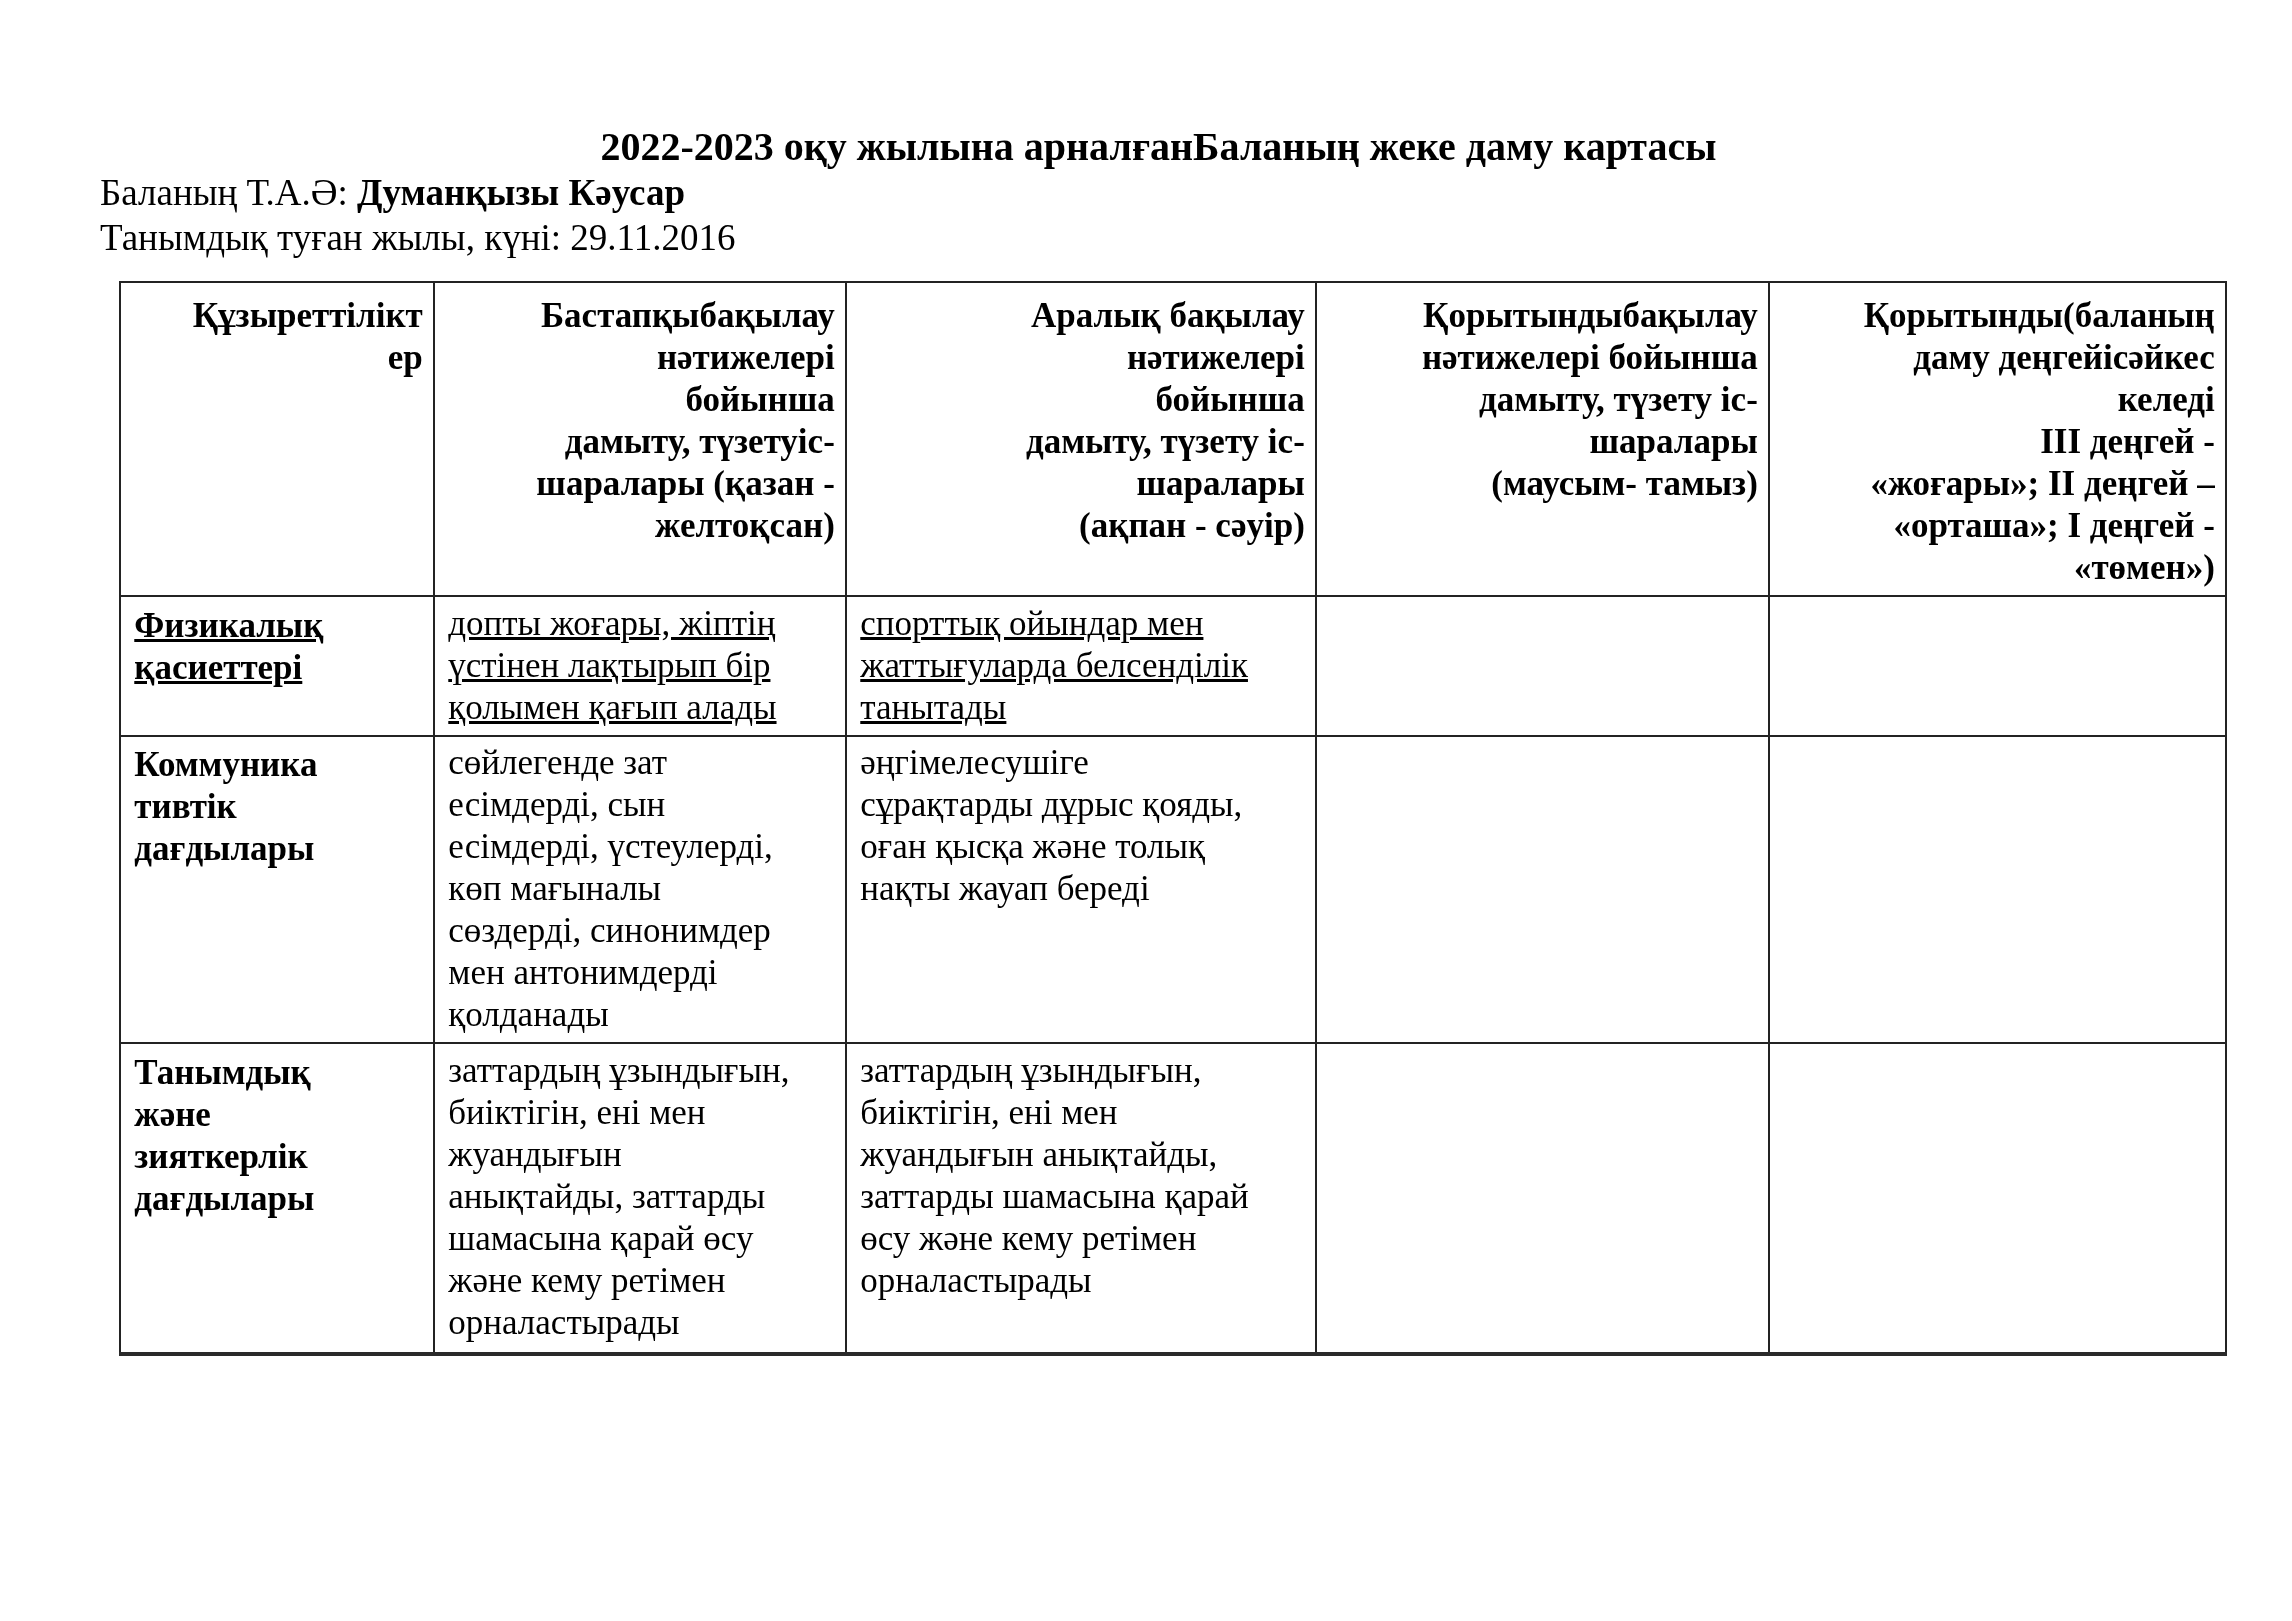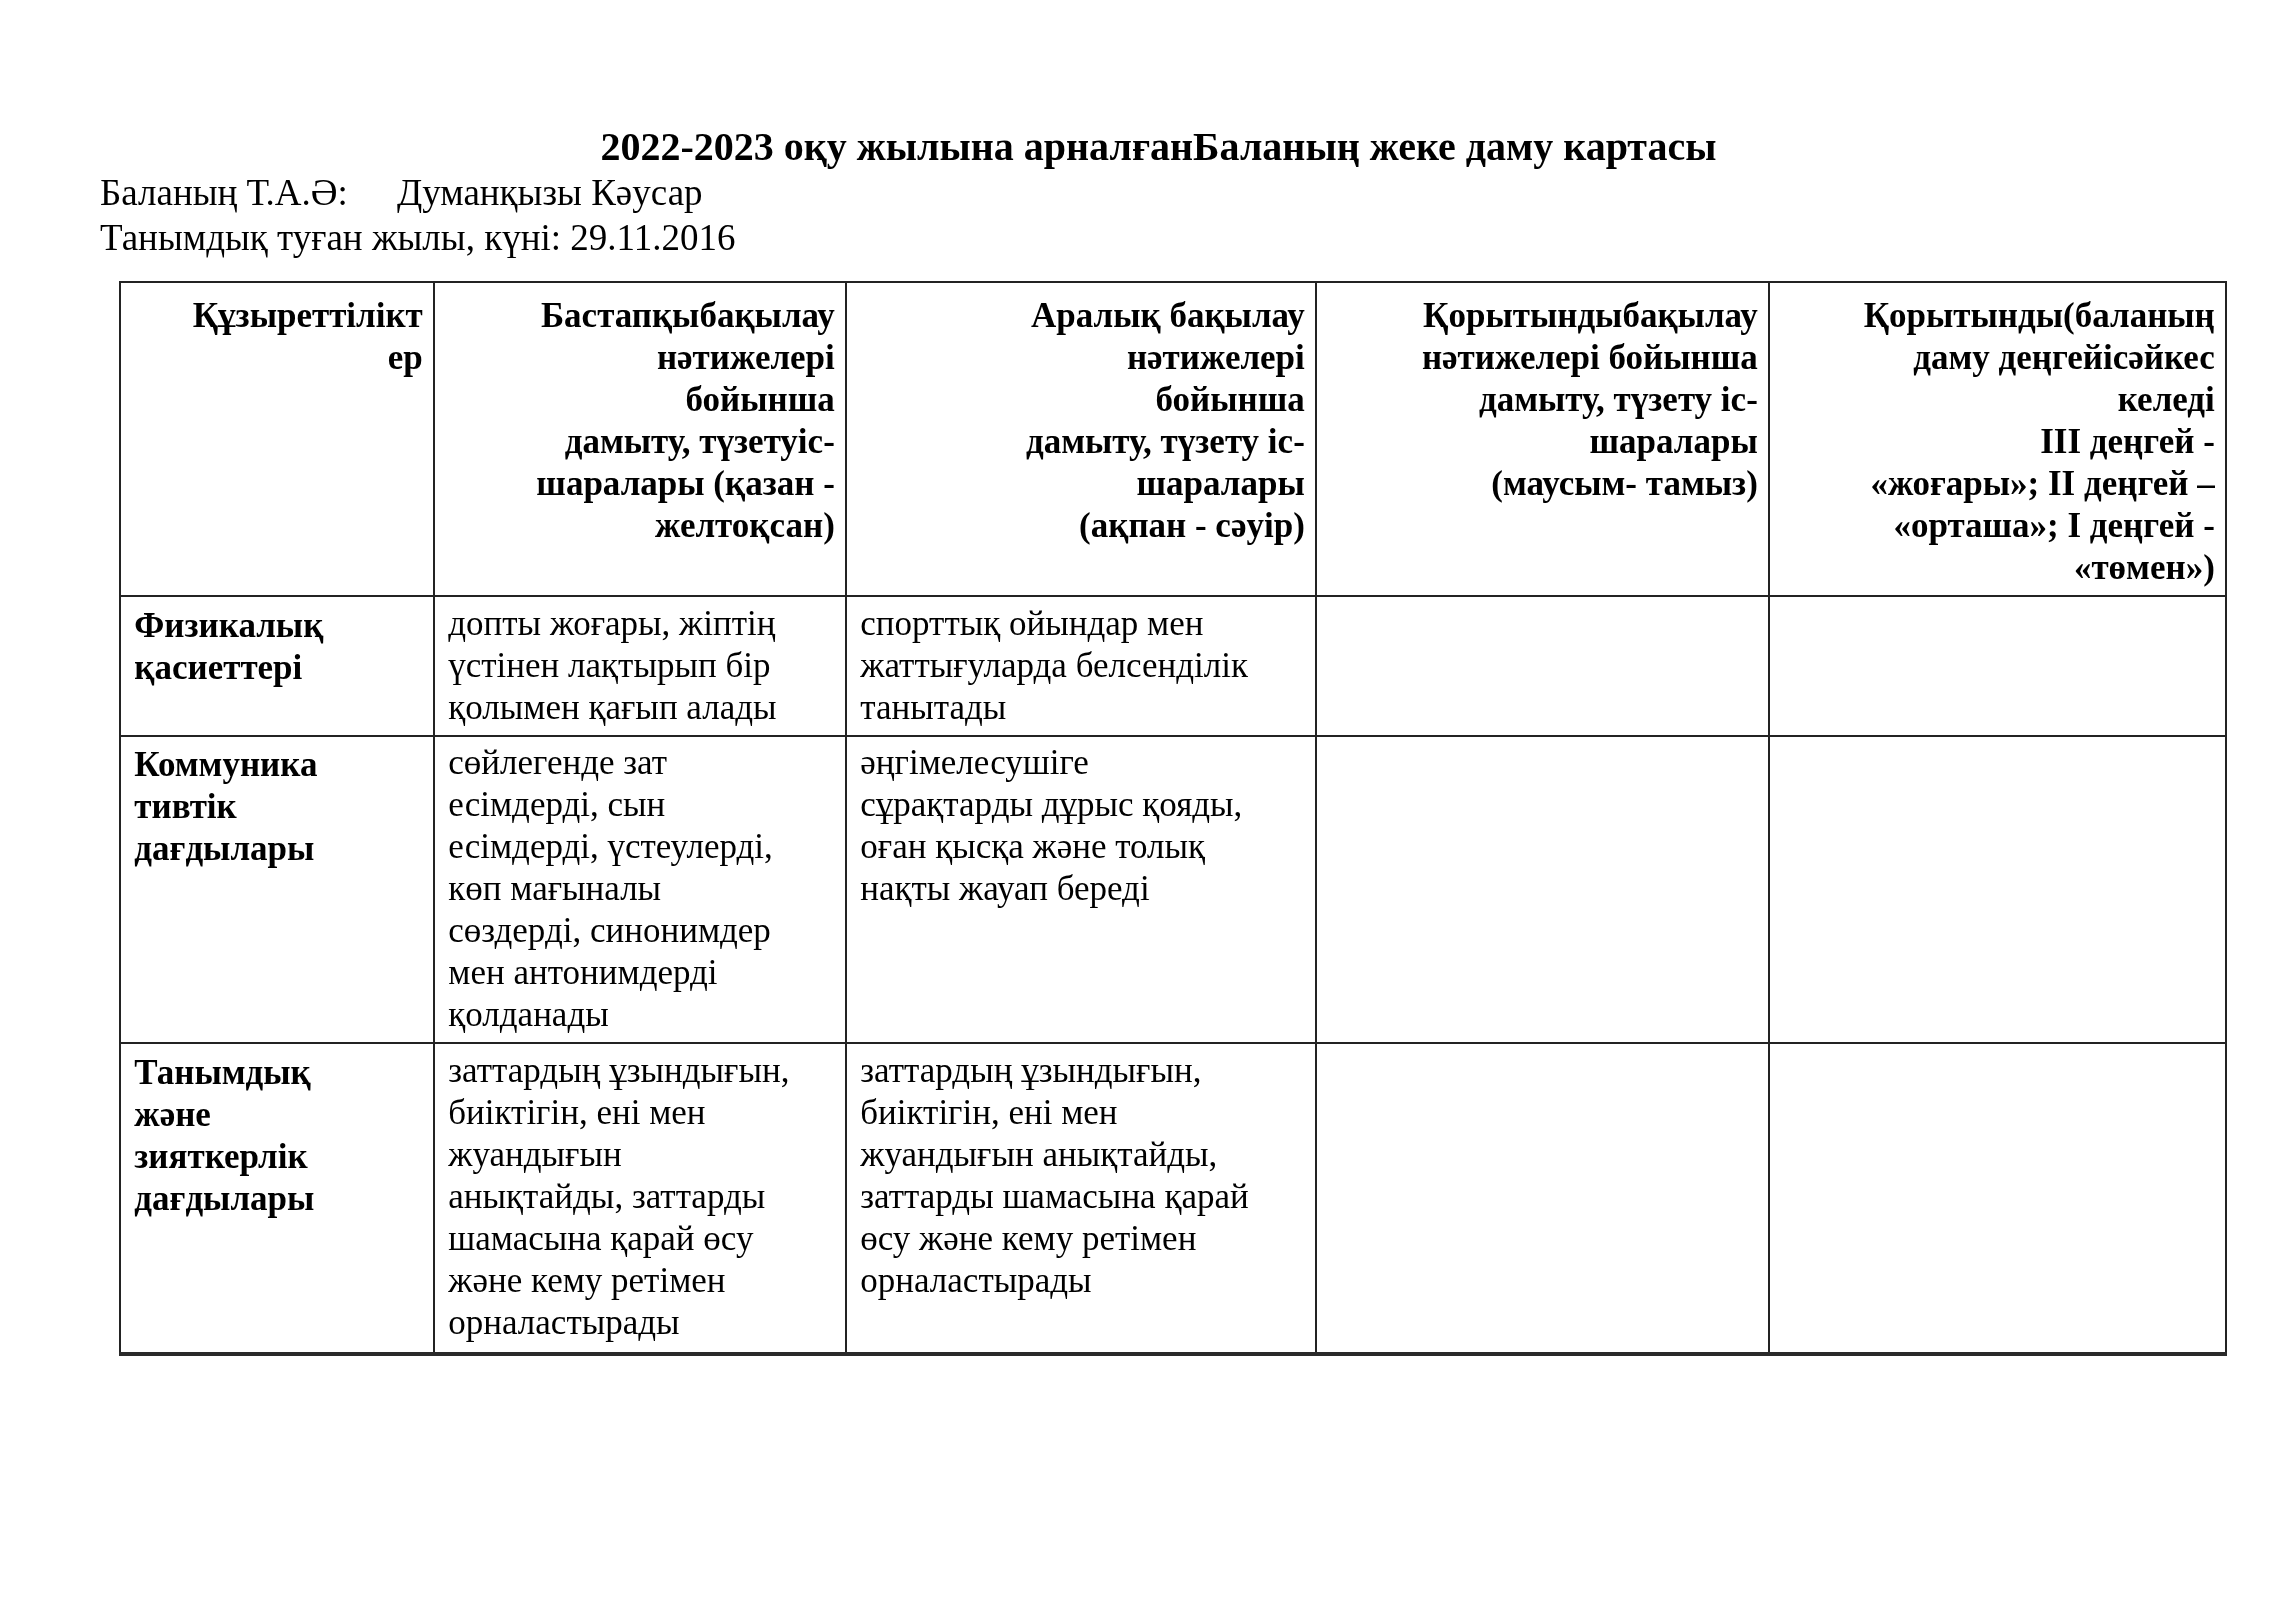--- a/index.html
+++ b/index.html
@@ -23,22 +23,21 @@
     font-weight: bold;
     font-size: 40px;
     line-height: 1.2;
     white-space: nowrap;
   }
   .info-line {
     font-size: 37px;
     line-height: 1.21;
   }
   .info-value-bold {
-    font-weight: normal;
-    margin-left: 40px;
+    font-weight: bold;
   }
   table.dev-table {
     border-collapse: collapse;
     table-layout: fixed;
     width: 2105px;
     margin-left: 18.6px;
     margin-top: 20.6px;
     border: 2.9px solid #232323;
     border-bottom: 4.9px solid #2a2a2a;
   }
@@ -62,21 +61,21 @@
     font-weight: bold;
     text-align: left;
     padding-top: 7.8px;
   }
   .col-1 { width: 314px; }
   .col-2 { width: 412px; }
   .col-3 { width: 470px; }
   .col-4 { width: 453px; }
   .col-5 { width: 457px; }
   tr.header-row  { height: 309px; }
-  tr.body-row-1  { height: 123px; }
+  tr.body-row-1  { height: 123px; text-decoration: underline; }
   tr.body-row-2  { height: 297px; }
   tr.body-row-3  { height: 311px; margin-top: 48px; }
 </style>
 </head>
 <body>
 
 <div class="page">
 
   <div class="doc-title">2022-2023 оқу жылына арналғанБаланың жеке даму картасы</div>
 

